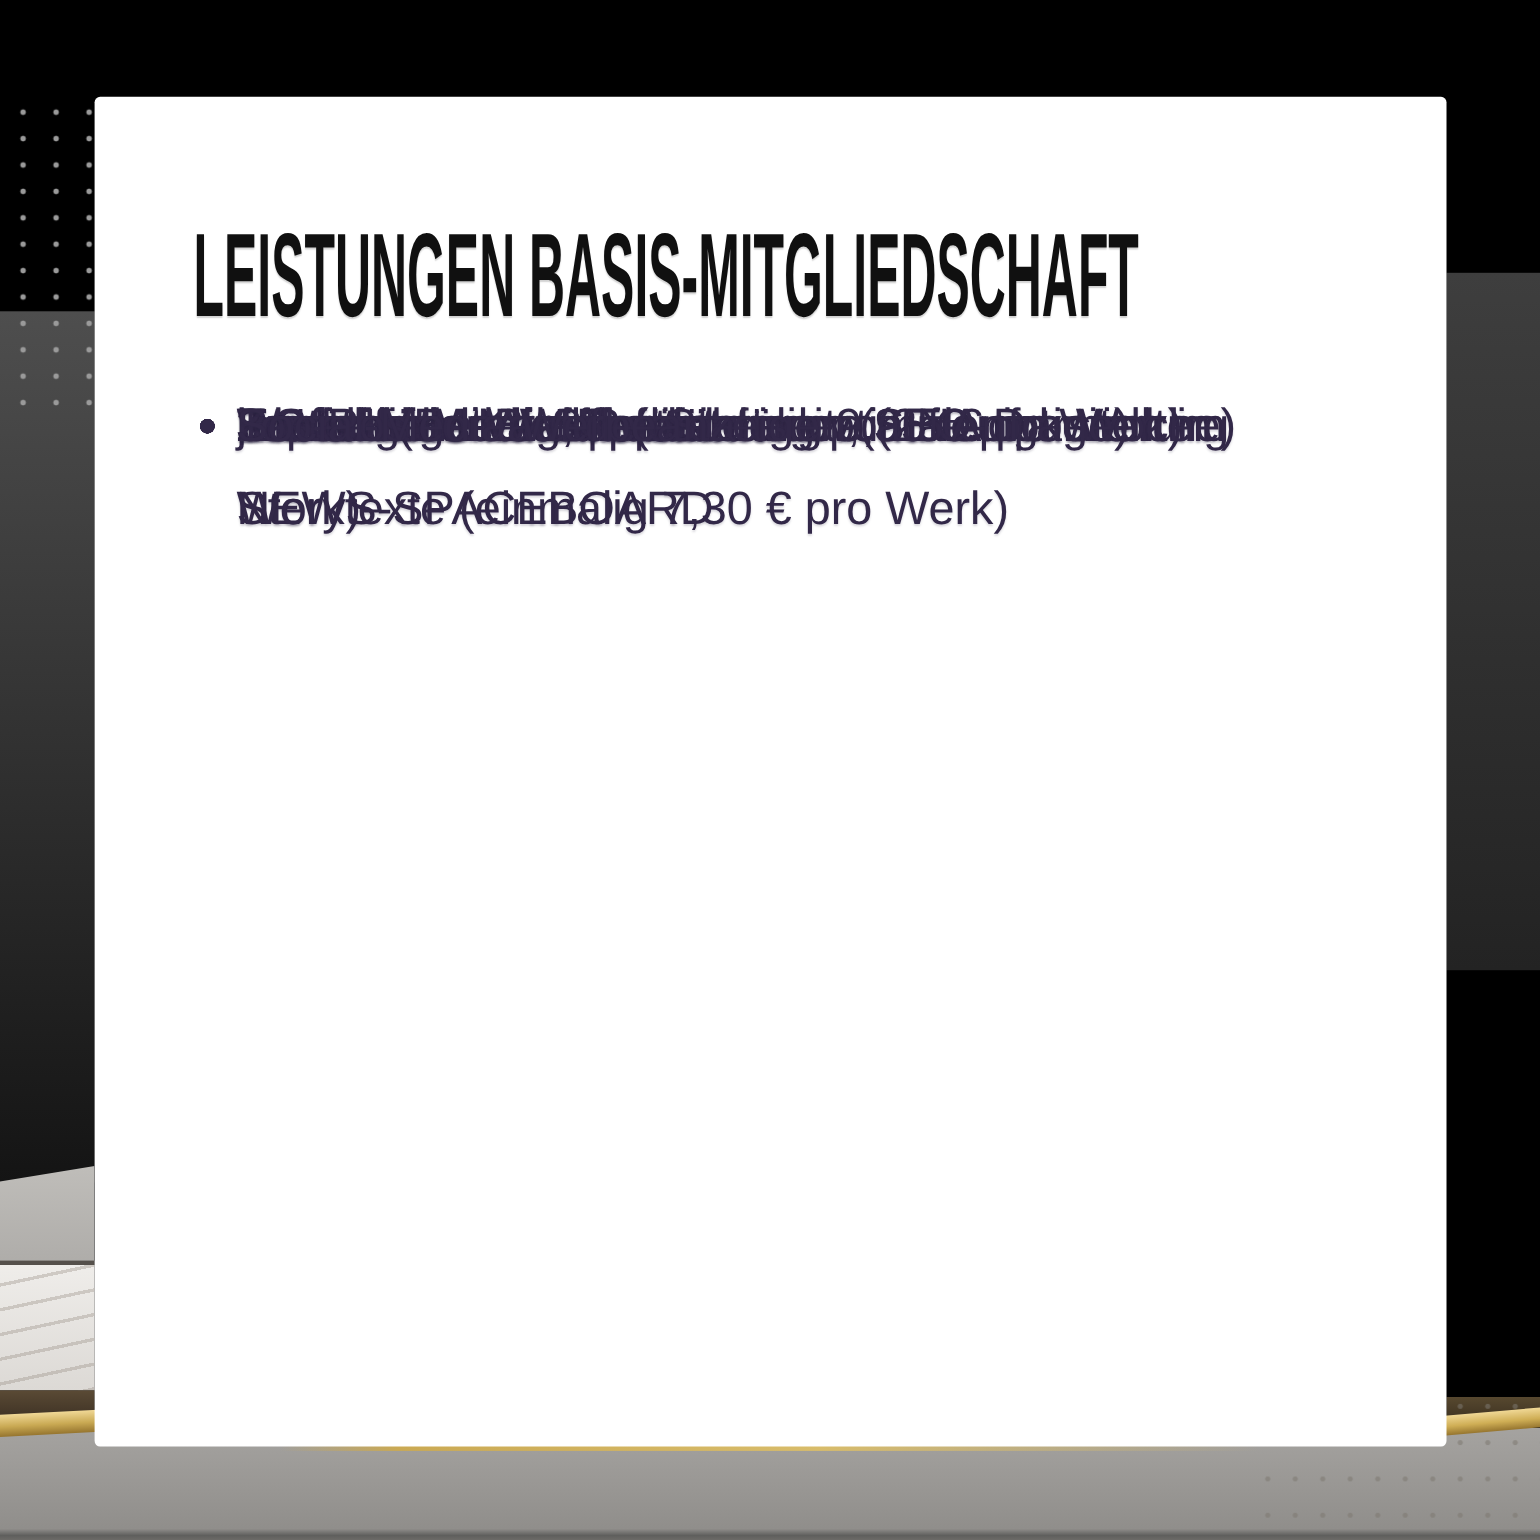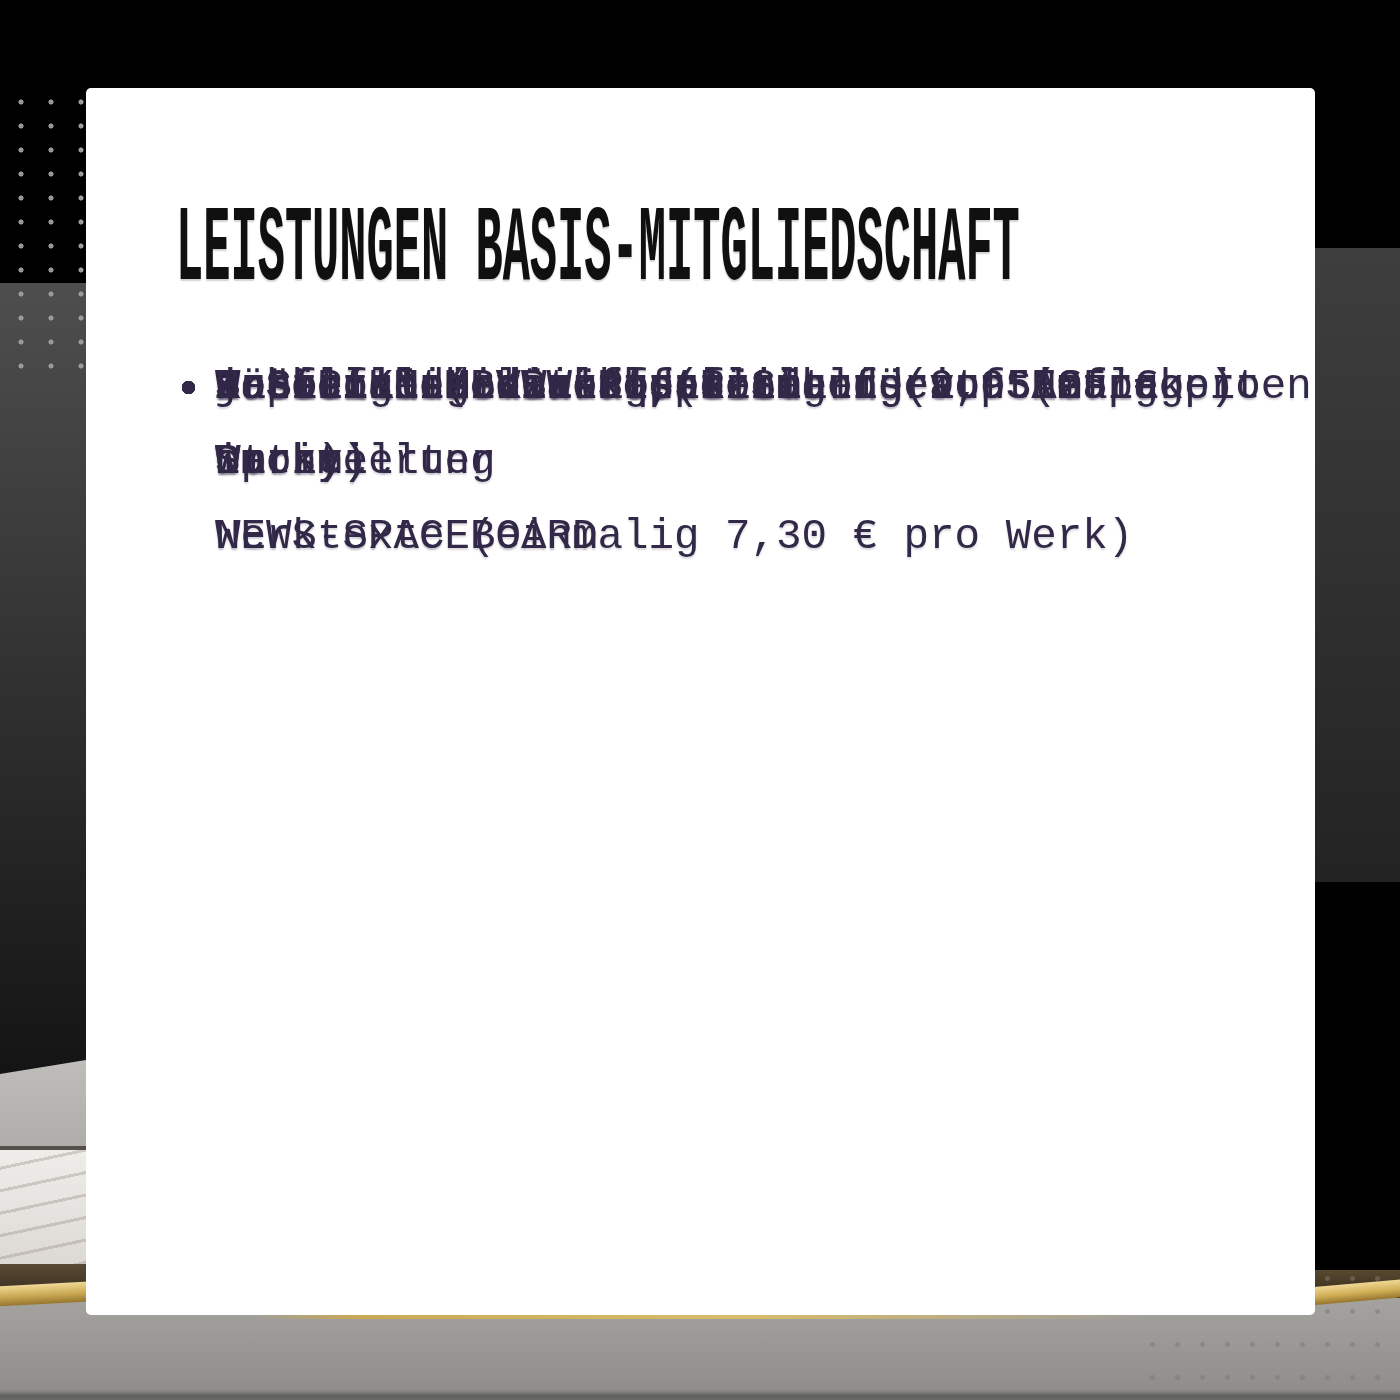--- a/index.html
+++ b/index.html
@@ -1,17 +1,17 @@
 <!DOCTYPE html>
 <html><head>
 <meta charset="utf-8">
 <style>
   html,body{margin:0;padding:0;background:#000;}
   #canvas{position:relative;width:1400px;height:1400px;background:#000;overflow:hidden;
-          font-family:Liberation Mono, monospace;}
+          font-family:Liberation Sans, sans-serif;}
   #canvas *{position:absolute;box-sizing:border-box;}
 
   
   .band-left{left:0;top:283px;width:86px;height:792px;
              background:linear-gradient(#4e4e4e,#141414);z-index:1;}
   .band-right{left:1315px;top:248px;width:85px;height:634px;
               background:linear-gradient(#3e3e3e,#232323);z-index:1;}
 
   
   .dots-topleft{left:6px;top:90px;width:84px;height:288px;z-index:2;

